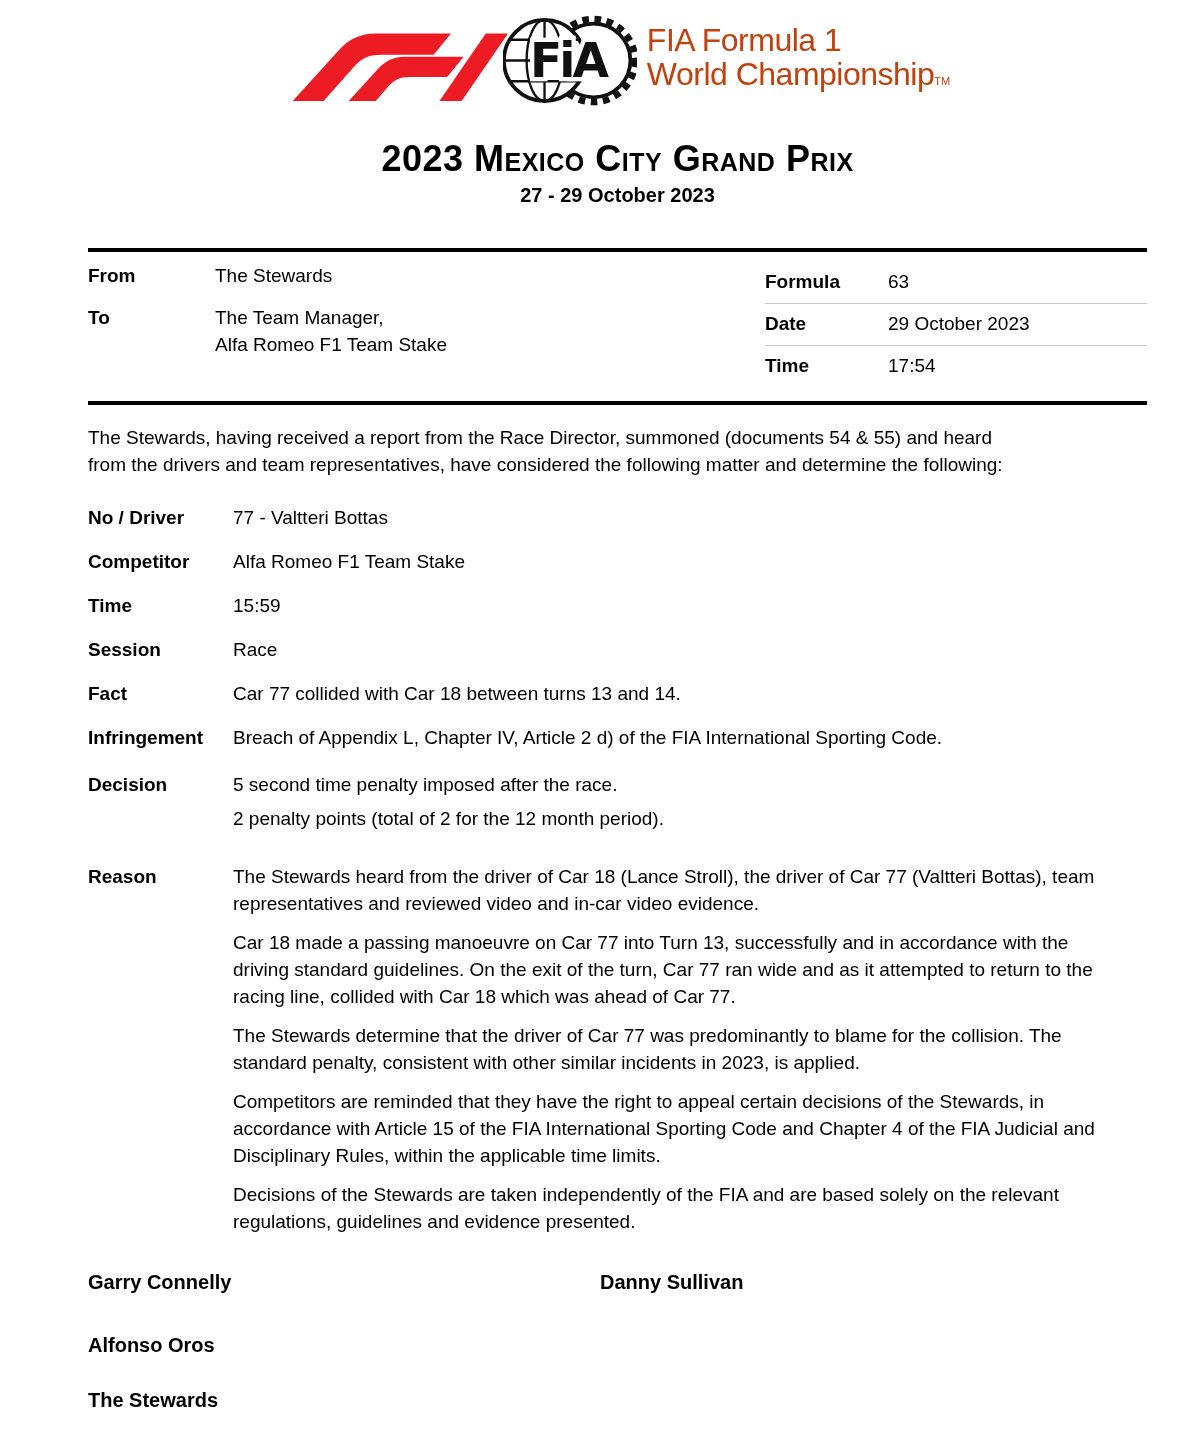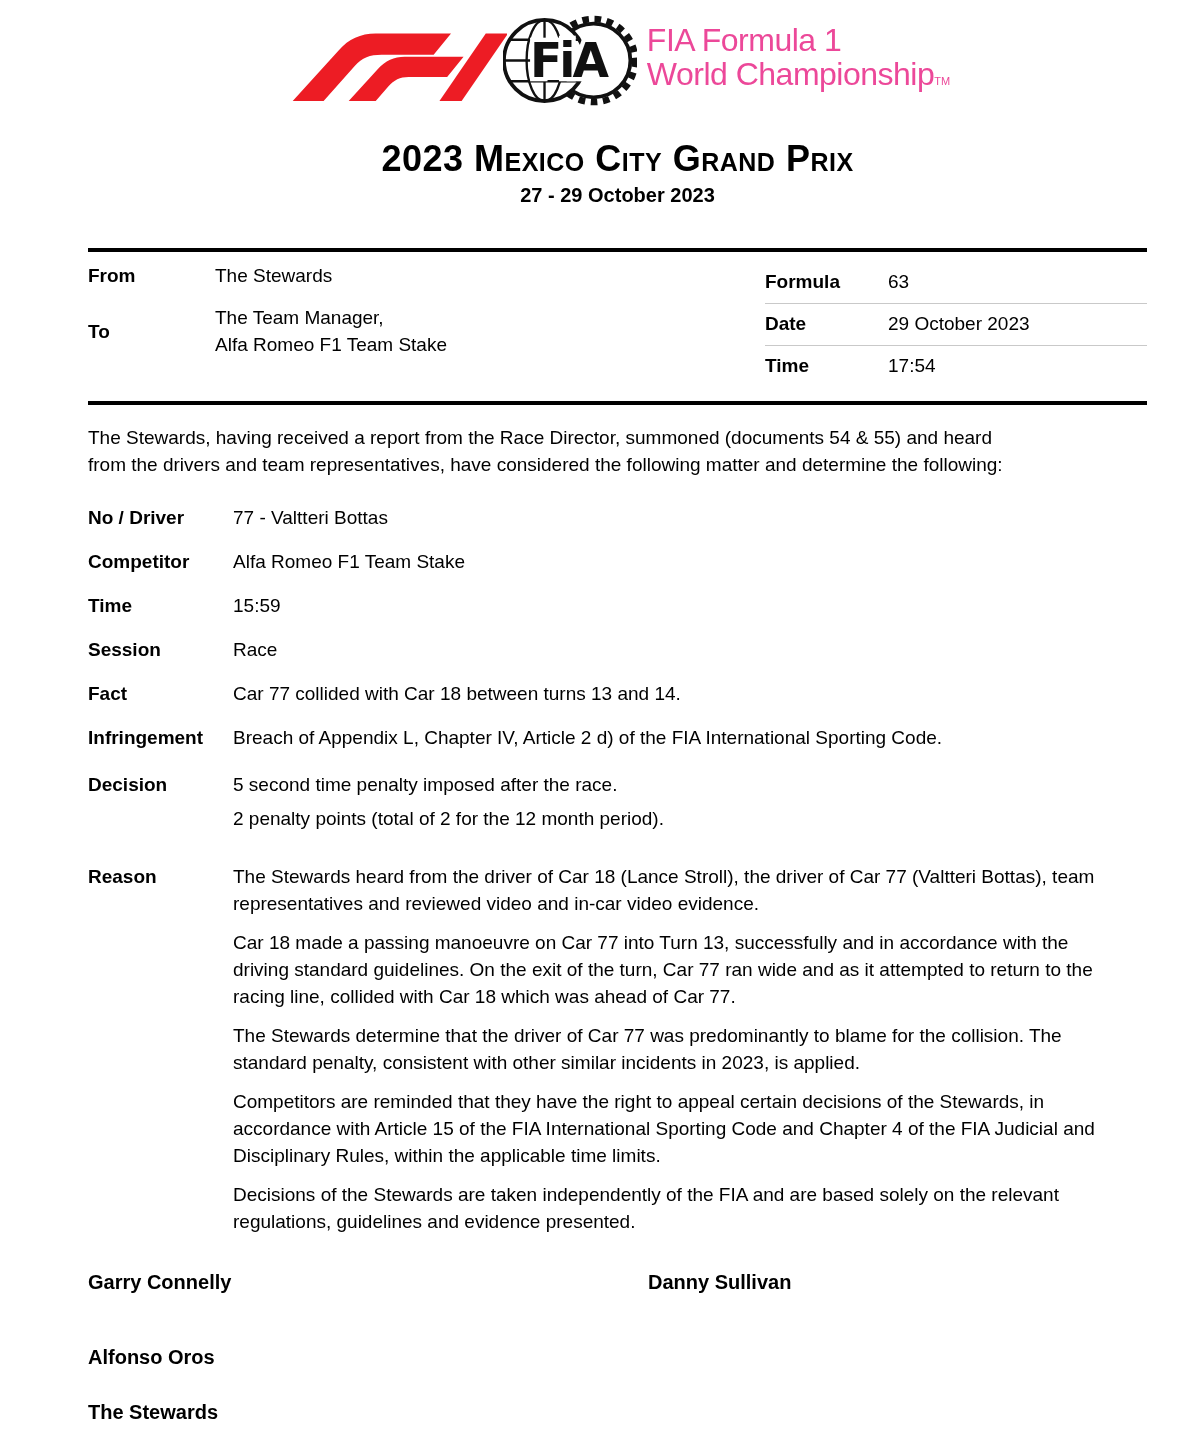--- a/index.html
+++ b/index.html
@@ -8,34 +8,34 @@
     width:1183px; min-height:1446px;
     font-family:"Liberation Sans","DejaVu Sans",sans-serif;
     color:#000; font-size:19px; line-height:27px;
   }
   .page { width:1183px; min-height:1446px; padding:10px 36px 20px 88px; position:relative; }
 
   
   .logo-row { display:flex; align-items:center; justify-content:center; gap:10px; margin-top:2px; height:96px; }
   .f1-logo { display:block; }
   .fia-logo { display:block; margin-left:-14px; }
-  .wordmark { color:#ec4899; font-size:32px; line-height:34px; letter-spacing:-0.5px; white-space:nowrap; }
+  .wordmark { color:#c2410c; font-size:32px; line-height:34px; letter-spacing:-0.5px; white-space:nowrap; }
   .wordmark .tm { font-size:11px; letter-spacing:0; }
 
   
   .doc-title { text-align:center; font-weight:bold; font-size:36px; line-height:42px;
                font-variant:small-caps; letter-spacing:0.5px; margin-top:30px; }
   .doc-subtitle { text-align:center; font-weight:bold; font-size:20px; line-height:25px; margin-top:3px; }
 
   
   .meta { display:flex; border-top:4px solid #000; border-bottom:4px solid #000;
           margin-top:40px; padding:10px 0 14px 0; min-height:148px; }
   .meta-left { width:677px; }
   .meta-right { flex:1; }
-  .meta-row { display:flex;align-items:center; }
+  .meta-row { display:flex; }
   .meta-left .meta-row { margin-bottom:15px; }
   .meta-right .meta-row { padding:6px 0 8px 0; }
   .meta-right .meta-row.ruled { border-bottom:1px solid #c9c9c9; }
   .meta-label { font-weight:bold; }
   .meta-left .meta-label { width:127px; }
   .meta-right .meta-label { width:123px; }
   .meta-value { }
 
   
   .intro { margin-top:19px; width:935px; }
@@ -47,21 +47,21 @@
   .field-value { width:870px; }
   .field-value p { margin-bottom:7px; }
   .field-row.decision { margin-top:20px; }
   .field-row.reason { margin-top:24px; margin-bottom:0; }
   .field-row.reason .field-value { width:865px; }
   .field-row.reason p { margin-bottom:12px; }
   .field-row.reason p:last-child { margin-bottom:0; }
 
   
   .signatures { margin-top:34px; }
-  .sig-grid { display:grid; grid-template-columns:512px 1fr; row-gap:36px;gap:48px; }
+  .sig-grid { display:grid; grid-template-columns:512px 1fr; row-gap:36px; }
   .sig-name { font-weight:bold; font-size:20px; line-height:27px; }
   .sig-footer { font-weight:bold; font-size:20px; margin-top:28px; }
 </style>
 </head>
 <body>
 
 <div class="page">
 
   <div class="logo-row">
     <svg class="f1-logo" viewBox="0 0 230 88" width="222" height="85" aria-hidden="true">

